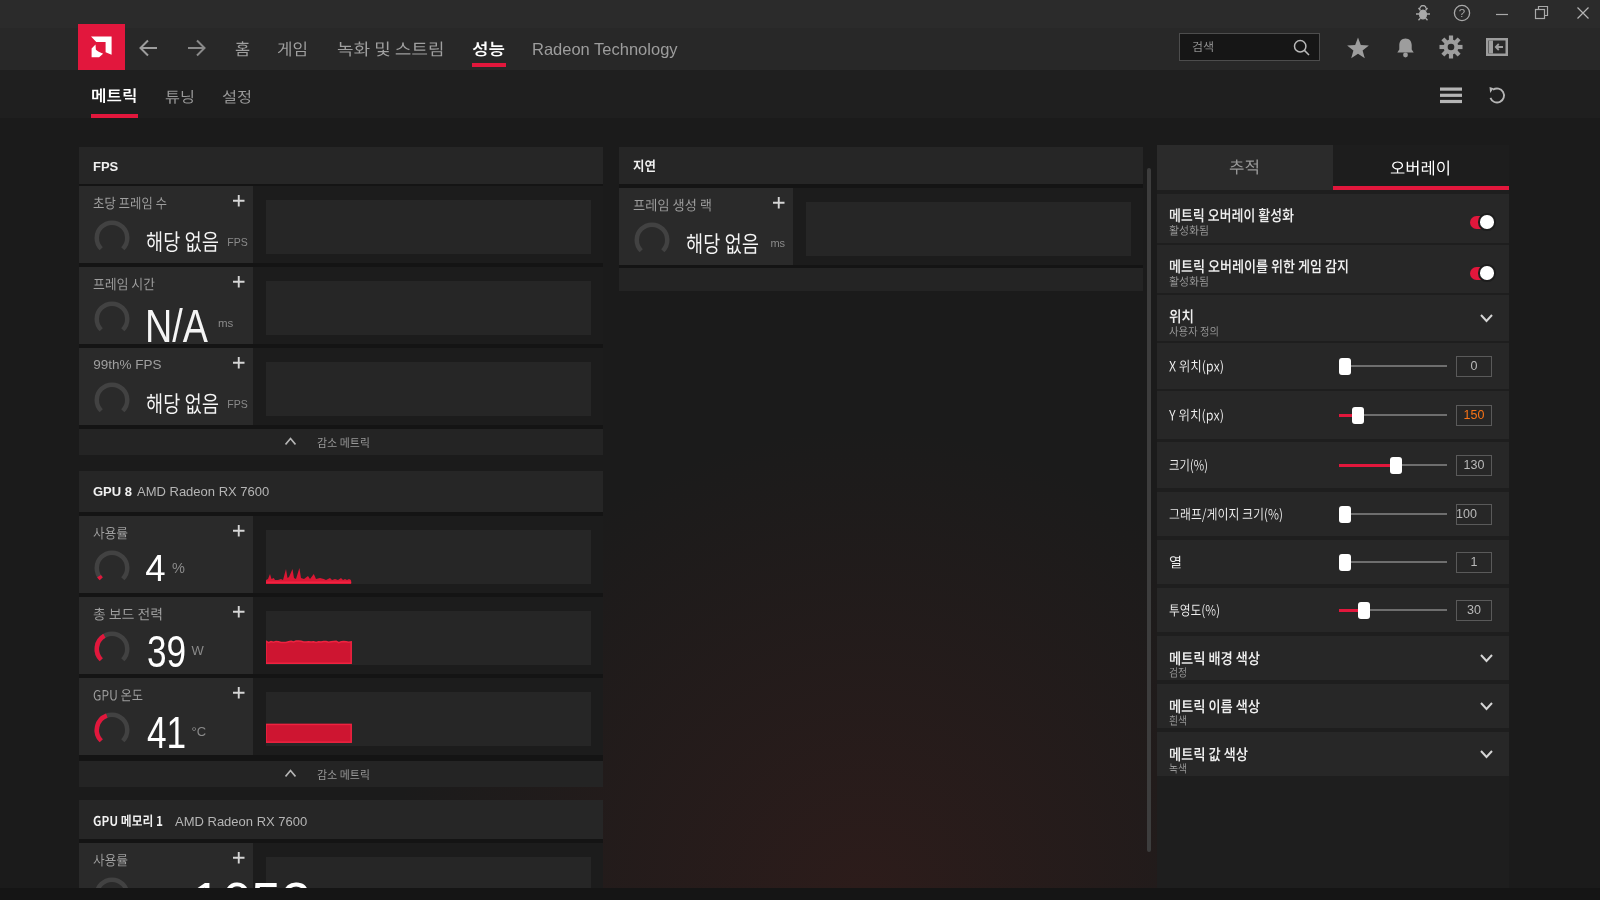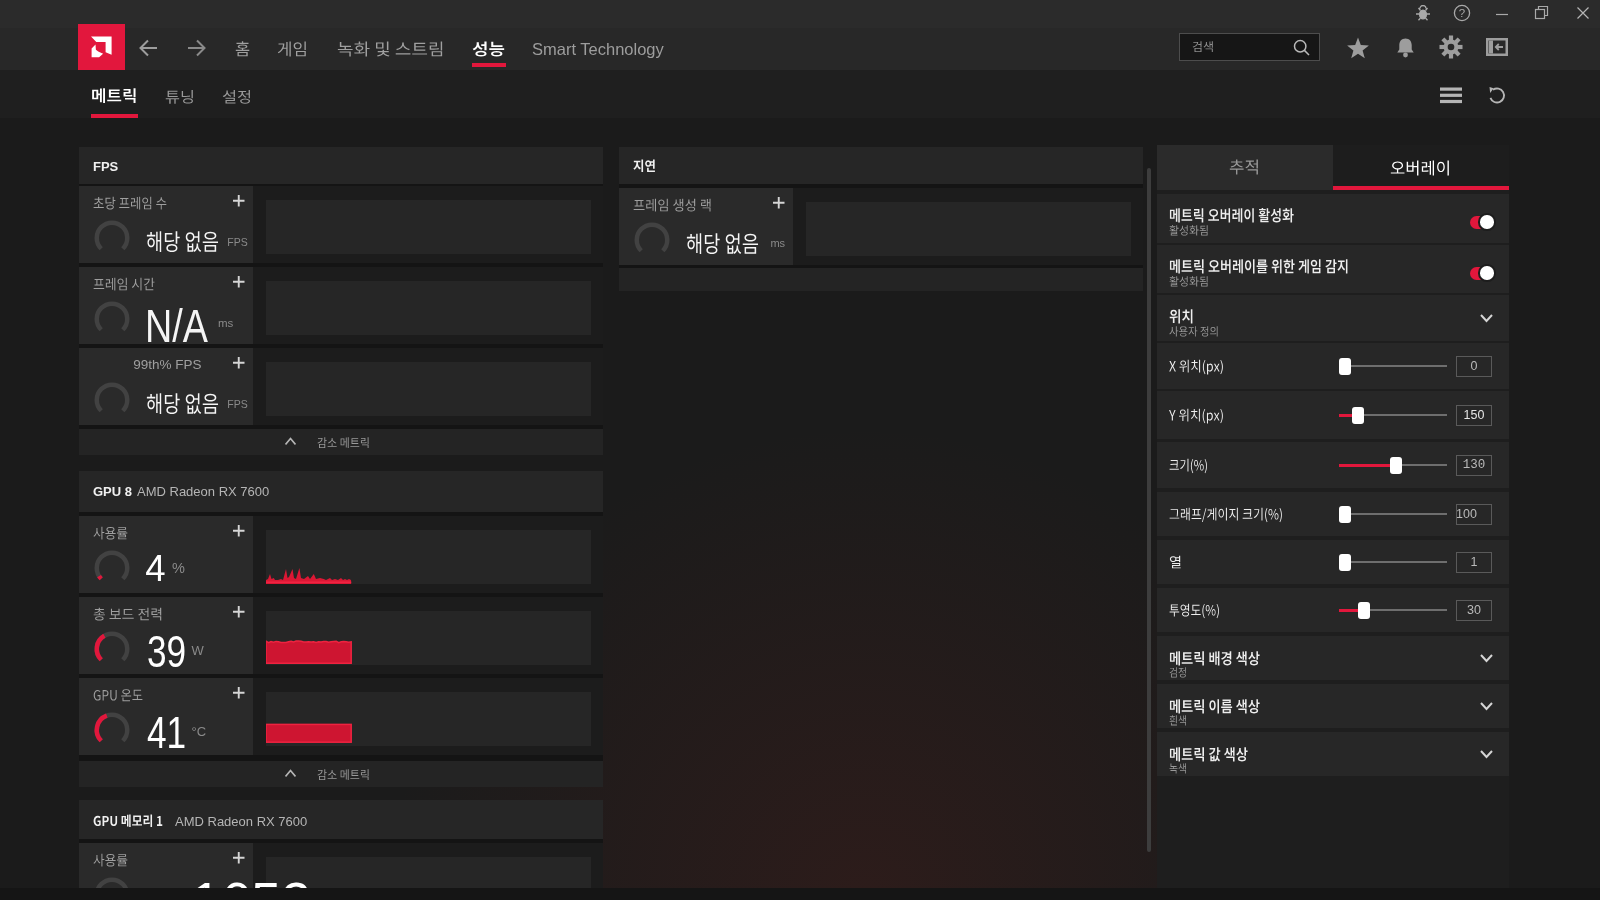--- a/index.html
+++ b/index.html
@@ -45,21 +45,21 @@
     <svg style="position:absolute;left:277.0px;top:36.8px;overflow:visible" width="31" height="25">
       <path transform="translate(0,18.2) scale(1.0211,1)" d="M12.2 -13.6H13.5V1.3H12.2ZM5.7 -7.5H9.5V-6.4H5.7ZM9.1 -13.3H10.4V0.5H9.1ZM5.9 -11.8H7.2Q7.2 -9.8 6.7 -8.0Q6.1 -6.2 4.9 -4.7Q3.6 -3.1 1.6 -1.9L0.8 -2.9Q2.6 -4.0 3.7 -5.3Q4.8 -6.6 5.4 -8.2Q5.9 -9.8 5.9 -11.5ZM1.5 -11.8H6.4V-10.6H1.5Z M26.9 -13.6H28.2V-5.1H26.9ZM18.6 -4.3H28.2V1.1H18.6ZM26.9 -3.2H19.9V-0.0H26.9ZM20.2 -12.9Q21.4 -12.9 22.2 -12.4Q23.1 -12.0 23.6 -11.2Q24.1 -10.4 24.1 -9.4Q24.1 -8.3 23.6 -7.5Q23.1 -6.8 22.2 -6.3Q21.4 -5.9 20.2 -5.9Q19.1 -5.9 18.2 -6.3Q17.3 -6.8 16.8 -7.5Q16.3 -8.3 16.3 -9.4Q16.3 -10.4 16.8 -11.2Q17.3 -12.0 18.2 -12.4Q19.1 -12.9 20.2 -12.9ZM20.2 -11.7Q19.5 -11.7 18.9 -11.4Q18.3 -11.1 18.0 -10.6Q17.7 -10.1 17.7 -9.4Q17.7 -8.7 18.0 -8.1Q18.3 -7.6 18.9 -7.3Q19.5 -7.0 20.2 -7.0Q21.0 -7.0 21.6 -7.3Q22.1 -7.6 22.5 -8.1Q22.8 -8.7 22.8 -9.4Q22.8 -10.1 22.5 -10.6Q22.1 -11.1 21.6 -11.4Q21.0 -11.7 20.2 -11.7Z" fill="#a0a0a0"></path>
     </svg>
     <svg style="position:absolute;left:337.0px;top:36.8px;overflow:visible" width="108" height="25">
       <path transform="translate(0,18.2) scale(1.0917,1)" d="M2.6 -9.5H12.8V-8.3H2.6ZM2.6 -13.3H4.0V-9.0H2.6ZM0.8 -6.3H14.3V-5.2H0.8ZM6.9 -8.8H8.2V-5.8H6.9ZM2.4 -3.7H12.6V1.3H11.3V-2.6H2.4Z M19.9 -4.7H21.2V-2.3H19.9ZM26.1 -13.6H27.5V1.3H26.1ZM27.1 -7.3H29.8V-6.2H27.1ZM16.0 -1.6 15.8 -2.7Q17.2 -2.7 18.8 -2.7Q20.4 -2.7 22.0 -2.8Q23.7 -3.0 25.2 -3.2L25.3 -2.2Q23.7 -1.9 22.1 -1.7Q20.4 -1.6 18.9 -1.6Q17.3 -1.6 16.0 -1.6ZM16.1 -11.8H25.0V-10.7H16.1ZM20.6 -9.9Q21.6 -9.9 22.4 -9.5Q23.2 -9.2 23.6 -8.6Q24.1 -7.9 24.1 -7.1Q24.1 -6.3 23.6 -5.6Q23.2 -5.0 22.4 -4.7Q21.6 -4.3 20.6 -4.3Q19.5 -4.3 18.7 -4.7Q17.9 -5.0 17.5 -5.6Q17.0 -6.3 17.0 -7.1Q17.0 -7.9 17.5 -8.6Q17.9 -9.2 18.7 -9.5Q19.5 -9.9 20.6 -9.9ZM20.6 -8.8Q19.6 -8.8 18.9 -8.3Q18.3 -7.9 18.3 -7.1Q18.3 -6.3 18.9 -5.9Q19.6 -5.4 20.6 -5.4Q21.6 -5.4 22.2 -5.9Q22.8 -6.3 22.8 -7.1Q22.8 -7.9 22.2 -8.3Q21.6 -8.8 20.6 -8.8ZM19.9 -13.6H21.2V-11.1H19.9Z M35.7 -12.7H42.6V-6.6H35.7ZM41.3 -11.6H37.0V-7.7H41.3ZM45.7 -13.6H47.1V-5.1H45.7ZM41.7 -3.3H42.9V-3.0Q42.9 -2.2 42.4 -1.5Q41.9 -0.8 41.2 -0.2Q40.4 0.3 39.3 0.7Q38.3 1.1 37.2 1.2L36.7 0.2Q37.5 0.1 38.2 -0.1Q39.0 -0.3 39.6 -0.6Q40.2 -1.0 40.7 -1.3Q41.2 -1.7 41.4 -2.1Q41.7 -2.6 41.7 -3.0ZM41.9 -3.3H43.1V-3.0Q43.1 -2.5 43.5 -2.0Q43.9 -1.4 44.6 -1.0Q45.2 -0.6 46.1 -0.3Q47.0 0.1 48.0 0.2L47.5 1.2Q46.4 1.1 45.4 0.7Q44.3 0.3 43.6 -0.3Q42.8 -0.8 42.3 -1.5Q41.9 -2.2 41.9 -3.0ZM37.3 -4.1H47.4V-3.0H37.3ZM41.7 -5.5H43.1V-3.6H41.7Z M59.7 -12.6H60.9V-11.5Q60.9 -10.5 60.6 -9.6Q60.3 -8.7 59.7 -8.0Q59.1 -7.2 58.3 -6.7Q57.6 -6.1 56.7 -5.6Q55.8 -5.2 54.9 -5.0L54.3 -6.2Q55.1 -6.3 55.9 -6.7Q56.7 -7.0 57.4 -7.5Q58.0 -8.0 58.6 -8.7Q59.1 -9.3 59.4 -10.0Q59.7 -10.7 59.7 -11.5ZM60.0 -12.6H61.2V-11.5Q61.2 -10.7 61.5 -10.0Q61.8 -9.3 62.3 -8.6Q62.9 -8.0 63.6 -7.5Q64.3 -7.0 65.0 -6.7Q65.8 -6.3 66.6 -6.2L66.0 -5.0Q65.1 -5.2 64.2 -5.6Q63.4 -6.1 62.6 -6.6Q61.8 -7.2 61.2 -8.0Q60.7 -8.7 60.3 -9.6Q60.0 -10.5 60.0 -11.5ZM53.8 -1.9H67.3V-0.7H53.8Z M70.7 -5.6H80.9V-4.5H70.7ZM68.9 -1.8H82.5V-0.6H68.9ZM70.7 -12.4H80.8V-11.2H72.1V-5.3H70.7ZM71.6 -9.0H80.4V-7.9H71.6Z M95.0 -13.6H96.3V-4.8H95.0ZM84.9 -6.6H86.1Q87.4 -6.6 88.6 -6.7Q89.8 -6.7 90.9 -6.8Q92.0 -6.9 93.2 -7.1L93.3 -6.0Q92.1 -5.8 91.0 -5.7Q89.8 -5.6 88.7 -5.5Q87.5 -5.5 86.1 -5.5H84.9ZM84.9 -12.7H91.6V-8.7H86.2V-5.9H84.9V-9.7H90.3V-11.6H84.9ZM86.7 -4.0H96.3V1.1H86.7ZM95.0 -2.9H88.0V-0.0H95.0Z" fill="#a0a0a0"></path>
     </svg>
     <svg style="position:absolute;left:472.0px;top:36.8px;overflow:visible" width="33" height="25">
       <path transform="translate(0,18.2) scale(1.0870,1)" d="M4.3 -13.0H5.9V-11.5Q5.9 -10.0 5.5 -8.7Q5.0 -7.4 4.0 -6.4Q3.1 -5.4 1.6 -4.9L0.6 -6.5Q1.9 -6.9 2.7 -7.7Q3.5 -8.5 3.9 -9.5Q4.3 -10.5 4.3 -11.5ZM4.7 -13.0H6.3V-11.6Q6.3 -10.6 6.7 -9.7Q7.1 -8.7 7.8 -8.0Q8.6 -7.3 9.8 -6.9L8.8 -5.4Q7.4 -5.9 6.5 -6.8Q5.6 -7.7 5.2 -8.9Q4.7 -10.2 4.7 -11.6ZM11.4 -13.8H13.4V-4.9H11.4ZM8.3 -4.5Q10.6 -4.5 12.0 -3.7Q13.4 -2.9 13.4 -1.5Q13.4 -0.1 12.0 0.6Q10.6 1.4 8.3 1.4Q5.9 1.4 4.5 0.6Q3.1 -0.1 3.1 -1.5Q3.1 -2.9 4.5 -3.7Q5.9 -4.5 8.3 -4.5ZM8.3 -2.9Q7.2 -2.9 6.5 -2.8Q5.8 -2.6 5.4 -2.3Q5.0 -2.0 5.0 -1.5Q5.0 -1.1 5.4 -0.8Q5.8 -0.4 6.5 -0.3Q7.2 -0.1 8.3 -0.1Q9.3 -0.1 10.0 -0.3Q10.7 -0.4 11.1 -0.8Q11.5 -1.1 11.5 -1.5Q11.5 -2.0 11.1 -2.3Q10.7 -2.6 10.0 -2.8Q9.3 -2.9 8.3 -2.9ZM8.5 -10.9H11.7V-9.3H8.5Z M17.7 -9.9H28.1V-8.3H17.7ZM17.7 -13.5H19.6V-9.2H17.7ZM15.9 -6.9H29.6V-5.3H15.9ZM22.7 -4.2Q25.2 -4.2 26.6 -3.5Q28.0 -2.8 28.0 -1.4Q28.0 -0.1 26.6 0.6Q25.2 1.4 22.7 1.4Q20.3 1.4 18.9 0.6Q17.5 -0.1 17.5 -1.4Q17.5 -2.8 18.9 -3.5Q20.3 -4.2 22.7 -4.2ZM22.7 -2.7Q21.7 -2.7 20.9 -2.6Q20.2 -2.4 19.8 -2.2Q19.5 -1.9 19.5 -1.4Q19.5 -1.0 19.8 -0.7Q20.2 -0.4 20.9 -0.3Q21.7 -0.1 22.7 -0.1Q23.8 -0.1 24.5 -0.3Q25.2 -0.4 25.6 -0.7Q26.0 -1.0 26.0 -1.4Q26.0 -1.9 25.6 -2.2Q25.2 -2.4 24.5 -2.6Q23.8 -2.7 22.7 -2.7Z" fill="#ffffff"></path>
     </svg>
     <div style="position:absolute;left:472px;top:63px;width:34px;height:3.5px;background:#e2173c;"></div>
-    <div style="position:absolute;left:532px;top:41.3px;font-family:'Liberation Sans',sans-serif;font-size:16.5px;color:#9d9d9d;font-weight:400;line-height:16px;white-space:nowrap;">Smart Technology</div>
+    <div style="position:absolute;left:532px;top:41.3px;font-family:'Liberation Sans',sans-serif;font-size:16.5px;color:#9d9d9d;font-weight:400;line-height:16px;white-space:nowrap;">Radeon Technology</div>
     <div style="position:absolute;left:1179px;top:33px;width:141px;height:28px;background:#161616;border:1px solid #4d4d4d;box-sizing:border-box;"></div>
     <svg style="position:absolute;left:1192.0px;top:38.3px;overflow:visible" width="22" height="18">
       <path transform="translate(0,13.2) scale(1.0000,1)" d="M5.1 -9.2H6.2Q6.2 -7.9 5.5 -6.8Q4.9 -5.7 3.8 -4.9Q2.7 -4.1 1.1 -3.6L0.7 -4.4Q2.1 -4.8 3.1 -5.5Q4.1 -6.1 4.6 -6.9Q5.1 -7.8 5.1 -8.8ZM1.3 -9.2H5.8V-8.4H1.3ZM8.5 -9.9H9.5V-3.7H8.5ZM6.2 -7.1H8.7V-6.3H6.2ZM2.5 -3.3H9.5V0.8H2.5ZM8.5 -2.5H3.5V-0.0H8.5Z M13.9 -9.3H14.7V-7.8Q14.7 -7.0 14.4 -6.2Q14.1 -5.4 13.5 -4.8Q13.0 -4.1 12.2 -3.7L11.6 -4.5Q12.4 -4.8 12.9 -5.4Q13.4 -5.9 13.6 -6.6Q13.9 -7.2 13.9 -7.8ZM14.1 -9.3H14.9V-7.8Q14.9 -7.2 15.1 -6.6Q15.4 -6.0 15.9 -5.5Q16.4 -5.1 17.1 -4.8L16.5 -4.0Q15.7 -4.3 15.2 -4.9Q14.6 -5.5 14.4 -6.3Q14.1 -7.0 14.1 -7.8ZM19.8 -9.9H20.8V-3.4H19.8ZM18.1 -7.1H20.1V-6.3H18.1ZM17.5 -9.7H18.4V-3.4H17.5ZM13.5 -2.8H20.8V0.9H19.8V-1.9H13.5Z" fill="#8f8f8f"></path>
     </svg>
     <svg style="position:absolute;left:1292px;top:38px;" width="20" height="20" viewBox="0 0 20 20">
       <circle cx="8.2" cy="8.2" r="5.7" stroke="#b9b9b9" stroke-width="1.5" fill="none"></circle>
       <path d="M12.4 12.4L17 17" stroke="#b9b9b9" stroke-width="1.5"></path>
     </svg>
     <svg style="position:absolute;left:1346px;top:36px;" width="24" height="24" viewBox="0 0 24 24">
       <polygon points="12.0,1.5 14.8,9.1 22.9,9.4 16.6,14.5 18.8,22.3 12.0,17.8 5.2,22.3 7.4,14.5 1.1,9.4 9.2,9.1" fill="#9d9d9d"></polygon>
@@ -136,21 +136,21 @@
       <path d="M5.75 0V11.5M0 5.75H11.5" stroke="#d5d5d5" stroke-width="1.9"></path>
     </svg>
     <svg style="position:absolute;left:90.3px;top:297px;" width="44" height="44" viewBox="0 0 44 44">
       <path d="M11.22 32.78A15.25 15.25 0 1 1 32.78 32.78" stroke="#424242" stroke-width="4.5" fill="none"></path>
     </svg>
     <div style="position:absolute;left:145px;top:302.6px;font-family:'Liberation Sans',sans-serif;font-size:46px;color:#f5f5f5;font-weight:400;line-height:46px;white-space:nowrap;transform:scaleX(0.82);transform-origin:0 50%;">N/A</div>
     <div style="position:absolute;left:218px;top:317.0px;font-family:'Liberation Sans',sans-serif;font-size:11.5px;color:#8a8a8a;font-weight:400;line-height:12px;white-space:nowrap;">ms</div>
     <div style="position:absolute;left:79px;top:348px;width:174px;height:77px;background:#2a2a2a;"></div>
     <div style="position:absolute;left:253px;top:348px;width:350px;height:77px;background:#1c1c1c;"></div>
     <div style="position:absolute;left:266px;top:362px;width:325px;height:54px;background:#262626;"></div>
-    <div style="position:absolute;left:93.2px;top:358.3px;font-family:'Liberation Sans',sans-serif;font-size:13.5px;color:#9f9f9f;font-weight:400;line-height:14px;white-space:nowrap;margin-left:40px;">99th% FPS</div>
+    <div style="position:absolute;left:93.2px;top:358.3px;font-family:'Liberation Sans',sans-serif;font-size:13.5px;color:#9f9f9f;font-weight:400;line-height:14px;white-space:nowrap;">99th% FPS</div>
     <svg style="position:absolute;left:233px;top:357px;" width="11.5" height="11.5" viewBox="0 0 11.5 11.5">
       <path d="M5.75 0V11.5M0 5.75H11.5" stroke="#d5d5d5" stroke-width="1.9"></path>
     </svg>
     <svg style="position:absolute;left:90.3px;top:378px;" width="44" height="44" viewBox="0 0 44 44">
       <path d="M11.22 32.78A15.25 15.25 0 1 1 32.78 32.78" stroke="#424242" stroke-width="4.5" fill="none"></path>
     </svg>
     <svg style="position:absolute;left:146.0px;top:386.7px;overflow:visible" width="73" height="34">
       <path transform="translate(0,25.3) scale(0.8130,1)" d="M1.1 -15.5H11.4V-13.9H1.1ZM6.3 -12.5Q7.6 -12.5 8.6 -11.9Q9.6 -11.3 10.2 -10.2Q10.8 -9.2 10.8 -7.8Q10.8 -6.4 10.2 -5.3Q9.6 -4.2 8.6 -3.6Q7.6 -3.0 6.3 -3.0Q5.0 -3.0 4.0 -3.6Q3.0 -4.2 2.4 -5.3Q1.8 -6.4 1.8 -7.8Q1.8 -9.2 2.4 -10.2Q3.0 -11.3 4.0 -11.9Q5.0 -12.5 6.3 -12.5ZM6.3 -10.9Q5.5 -10.9 4.9 -10.5Q4.2 -10.1 3.9 -9.4Q3.5 -8.7 3.5 -7.8Q3.5 -6.9 3.9 -6.1Q4.2 -5.4 4.9 -5.0Q5.5 -4.6 6.3 -4.6Q7.1 -4.6 7.7 -5.0Q8.3 -5.4 8.7 -6.1Q9.0 -6.9 9.0 -7.8Q9.0 -8.7 8.7 -9.4Q8.3 -10.1 7.7 -10.5Q7.1 -10.9 6.3 -10.9ZM16.9 -19.0H18.7V1.8H16.9ZM13.6 -10.3H17.5V-8.7H13.6ZM12.5 -18.5H14.3V0.8H12.5ZM5.3 -18.4H7.2V-14.5H5.3Z M36.5 -19.0H38.5V-6.6H36.5ZM37.9 -13.6H41.5V-12.0H37.9ZM31.8 -6.2Q33.9 -6.2 35.5 -5.7Q37.0 -5.3 37.8 -4.4Q38.7 -3.5 38.7 -2.2Q38.7 -1.0 37.8 -0.1Q37.0 0.8 35.5 1.3Q33.9 1.8 31.8 1.8Q29.7 1.8 28.2 1.3Q26.6 0.8 25.8 -0.1Q25.0 -1.0 25.0 -2.2Q25.0 -3.5 25.8 -4.4Q26.6 -5.3 28.2 -5.7Q29.7 -6.2 31.8 -6.2ZM31.8 -4.7Q30.3 -4.7 29.2 -4.4Q28.1 -4.1 27.5 -3.6Q26.9 -3.0 26.9 -2.2Q26.9 -1.5 27.5 -0.9Q28.1 -0.4 29.2 -0.1Q30.3 0.2 31.8 0.2Q33.4 0.2 34.5 -0.1Q35.6 -0.4 36.2 -0.9Q36.8 -1.5 36.8 -2.2Q36.8 -3.0 36.2 -3.6Q35.6 -4.1 34.5 -4.4Q33.4 -4.7 31.8 -4.7ZM23.2 -9.9H24.9Q27.0 -9.9 28.6 -9.9Q30.2 -10.0 31.6 -10.1Q33.0 -10.3 34.4 -10.6L34.6 -9.0Q33.1 -8.7 31.7 -8.6Q30.4 -8.4 28.7 -8.4Q27.1 -8.3 24.9 -8.3H23.2ZM23.2 -17.4H32.4V-15.9H25.1V-8.8H23.2Z M51.0 -6.8H52.8V-4.2H56.4V-6.8H58.2V1.5H51.0ZM52.8 -2.8V0.0H56.4V-2.8ZM62.2 -6.9H63.7V-5.2Q63.7 -3.8 63.2 -2.5Q62.8 -1.1 61.8 -0.0Q60.8 1.1 59.4 1.7L58.4 0.2Q59.7 -0.3 60.5 -1.2Q61.4 -2.0 61.8 -3.1Q62.2 -4.2 62.2 -5.2ZM62.6 -6.9H64.1V-5.2Q64.1 -4.1 64.5 -3.0Q64.9 -2.0 65.8 -1.1Q66.6 -0.3 67.9 0.2L66.9 1.7Q65.5 1.1 64.5 0.0Q63.6 -1.0 63.1 -2.4Q62.6 -3.8 62.6 -5.2ZM59.1 -14.1H64.7V-12.6H59.1ZM54.3 -18.1Q55.8 -18.1 57.1 -17.5Q58.3 -16.9 59.0 -15.8Q59.6 -14.7 59.6 -13.3Q59.6 -11.9 59.0 -10.8Q58.3 -9.7 57.1 -9.1Q55.8 -8.5 54.3 -8.5Q52.7 -8.5 51.5 -9.1Q50.3 -9.7 49.6 -10.8Q48.9 -11.9 48.9 -13.3Q48.9 -14.7 49.6 -15.8Q50.3 -16.9 51.5 -17.5Q52.7 -18.1 54.3 -18.1ZM54.3 -16.5Q53.3 -16.5 52.5 -16.1Q51.7 -15.7 51.2 -15.0Q50.8 -14.3 50.8 -13.3Q50.8 -12.4 51.2 -11.7Q51.7 -10.9 52.5 -10.5Q53.3 -10.1 54.3 -10.1Q55.3 -10.1 56.1 -10.5Q56.9 -10.9 57.4 -11.7Q57.8 -12.4 57.8 -13.3Q57.8 -14.3 57.4 -15.0Q56.9 -15.7 56.1 -16.1Q55.3 -16.5 54.3 -16.5ZM63.8 -19.0H65.7V-8.0H63.8Z M79.2 -18.6Q81.4 -18.6 83.1 -18.1Q84.7 -17.6 85.6 -16.7Q86.5 -15.9 86.5 -14.6Q86.5 -13.4 85.6 -12.5Q84.7 -11.6 83.1 -11.2Q81.4 -10.7 79.2 -10.7Q76.9 -10.7 75.3 -11.2Q73.6 -11.6 72.7 -12.5Q71.9 -13.4 71.9 -14.6Q71.9 -15.9 72.7 -16.7Q73.6 -17.6 75.3 -18.1Q76.9 -18.6 79.2 -18.6ZM79.2 -17.0Q77.5 -17.0 76.3 -16.8Q75.1 -16.5 74.5 -15.9Q73.8 -15.4 73.8 -14.6Q73.8 -13.9 74.5 -13.3Q75.1 -12.8 76.3 -12.5Q77.5 -12.2 79.2 -12.2Q80.8 -12.2 82.0 -12.5Q83.2 -12.8 83.9 -13.3Q84.5 -13.9 84.5 -14.6Q84.5 -15.4 83.9 -15.9Q83.2 -16.5 82.0 -16.8Q80.8 -17.0 79.2 -17.0ZM72.1 -5.3H86.3V1.5H72.1ZM84.4 -3.8H73.9V-0.0H84.4ZM69.8 -8.9H88.6V-7.4H69.8Z" fill="#f5f5f5"></path>
     </svg>
     <div style="position:absolute;left:227.3px;top:398.9px;font-family:'Liberation Sans',sans-serif;font-size:10.5px;color:#8a8a8a;font-weight:400;line-height:10px;white-space:nowrap;">FPS</div>
@@ -324,30 +324,30 @@
     <div style="position:absolute;left:1456px;top:355.5px;width:36px;height:21px;border:1px solid #5a5a5a;box-sizing:border-box"></div>
     <div style="position:absolute;left:1456px;top:358.0px;width:36px;text-align:center;font-family:'Liberation Sans',sans-serif;font-size:12.5px;color:#b9b9b9;line-height:16px">0</div>
     <div style="position:absolute;left:1157px;top:391px;width:352px;height:48px;background:#272727;"></div>
     <svg style="position:absolute;left:1169.0px;top:404.6px;overflow:visible" width="55" height="21">
       <path transform="translate(0,15.4) scale(0.8951,1)" d="M3.1 0.0V-4.0L-0.0 -10.3H1.4L2.7 -7.4Q2.9 -6.8 3.2 -6.2Q3.4 -5.7 3.7 -5.1H3.8Q4.0 -5.7 4.3 -6.2Q4.5 -6.8 4.8 -7.4L6.1 -10.3H7.4L4.4 -4.0V0.0Z M15.4 -11.0Q16.4 -11.0 17.1 -10.7Q17.8 -10.3 18.2 -9.7Q18.6 -9.2 18.6 -8.4Q18.6 -7.6 18.2 -7.0Q17.8 -6.4 17.1 -6.1Q16.4 -5.8 15.4 -5.8Q14.5 -5.8 13.7 -6.1Q13.0 -6.4 12.6 -7.0Q12.2 -7.6 12.2 -8.4Q12.2 -9.2 12.6 -9.7Q13.0 -10.3 13.7 -10.7Q14.5 -11.0 15.4 -11.0ZM15.4 -10.0Q14.8 -10.0 14.3 -9.8Q13.8 -9.6 13.6 -9.2Q13.3 -8.9 13.3 -8.4Q13.3 -7.9 13.6 -7.5Q13.8 -7.2 14.3 -6.9Q14.8 -6.7 15.4 -6.7Q16.0 -6.7 16.5 -6.9Q17.0 -7.2 17.3 -7.5Q17.5 -7.9 17.5 -8.4Q17.5 -8.9 17.3 -9.2Q17.0 -9.6 16.5 -9.8Q16.0 -10.0 15.4 -10.0ZM14.9 -4.4H16.1V0.7H14.9ZM20.5 -11.6H21.6V1.1H20.5ZM11.4 -3.7 11.2 -4.7Q12.4 -4.7 13.8 -4.7Q15.2 -4.8 16.7 -4.9Q18.2 -5.0 19.6 -5.2L19.7 -4.3Q18.3 -4.0 16.8 -3.9Q15.3 -3.8 13.9 -3.8Q12.6 -3.7 11.4 -3.7Z M33.4 -11.6H34.5V1.1H33.4ZM27.7 -8.6H28.6V-7.5Q28.6 -6.5 28.3 -5.5Q28.1 -4.6 27.6 -3.8Q27.1 -3.0 26.4 -2.3Q25.8 -1.7 25.0 -1.4L24.4 -2.3Q25.1 -2.6 25.7 -3.1Q26.3 -3.7 26.7 -4.4Q27.2 -5.1 27.4 -5.9Q27.7 -6.6 27.7 -7.5ZM27.9 -8.6H28.8V-7.5Q28.8 -6.7 29.1 -5.9Q29.3 -5.2 29.8 -4.5Q30.2 -3.8 30.8 -3.3Q31.4 -2.8 32.1 -2.5L31.5 -1.6Q30.7 -1.9 30.1 -2.5Q29.4 -3.1 28.9 -3.9Q28.4 -4.7 28.1 -5.6Q27.9 -6.5 27.9 -7.5ZM24.7 -9.4H31.7V-8.4H24.7ZM27.7 -11.3H28.8V-8.9H27.7Z M39.7 2.8Q38.7 1.2 38.2 -0.6Q37.6 -2.3 37.6 -4.3Q37.6 -6.4 38.2 -8.1Q38.7 -9.9 39.7 -11.5L40.5 -11.1Q39.6 -9.6 39.1 -7.9Q38.7 -6.1 38.7 -4.3Q38.7 -2.6 39.1 -0.8Q39.6 0.9 40.5 2.4Z M42.4 3.2V-7.6H43.4L43.5 -6.7H43.6Q44.1 -7.2 44.7 -7.5Q45.3 -7.8 46.0 -7.8Q47.0 -7.8 47.6 -7.3Q48.3 -6.8 48.7 -6.0Q49.0 -5.1 49.0 -3.9Q49.0 -2.6 48.5 -1.7Q48.1 -0.8 47.3 -0.3Q46.6 0.2 45.7 0.2Q45.2 0.2 44.6 -0.0Q44.1 -0.3 43.6 -0.7L43.6 0.6V3.2ZM45.5 -0.9Q46.1 -0.9 46.6 -1.3Q47.1 -1.6 47.4 -2.3Q47.7 -3.0 47.7 -3.9Q47.7 -4.7 47.5 -5.4Q47.3 -6.0 46.8 -6.4Q46.4 -6.7 45.7 -6.7Q45.2 -6.7 44.7 -6.5Q44.2 -6.2 43.6 -5.7V-1.7Q44.1 -1.2 44.6 -1.1Q45.1 -0.9 45.5 -0.9Z M50.0 0.0 52.5 -4.0 50.1 -7.6H51.5L52.5 -5.9Q52.7 -5.6 52.9 -5.3Q53.1 -5.0 53.3 -4.7H53.4Q53.5 -5.0 53.7 -5.3Q53.9 -5.6 54.0 -5.9L55.0 -7.6H56.3L54.0 -3.8L56.5 0.0H55.1L54.0 -1.8Q53.8 -2.1 53.6 -2.5Q53.4 -2.8 53.2 -3.1H53.1Q52.9 -2.8 52.7 -2.5Q52.5 -2.1 52.3 -1.8L51.3 0.0Z M58.1 2.8 57.3 2.4Q58.2 0.9 58.7 -0.8Q59.1 -2.6 59.1 -4.3Q59.1 -6.1 58.7 -7.9Q58.2 -9.6 57.3 -11.1L58.1 -11.5Q59.1 -9.9 59.6 -8.1Q60.2 -6.4 60.2 -4.3Q60.2 -2.3 59.6 -0.6Q59.1 1.2 58.1 2.8Z" fill="#ededed"></path>
     </svg>
     <div style="position:absolute;left:1339px;top:414.0px;width:108px;height:2px;background:#6e6e6e"></div>
     <div style="position:absolute;left:1339px;top:413.5px;width:18px;height:3px;background:#e2173c"></div>
     <div style="position:absolute;left:1351.5px;top:406.5px;width:12px;height:17px;background:#ffffff;border-radius:3px"></div>
     <div style="position:absolute;left:1456px;top:404.5px;width:36px;height:21px;border:1px solid #5a5a5a;box-sizing:border-box"></div>
-    <div style="position:absolute;left:1456px;top:407.0px;width:36px;text-align:center;font-family:'Liberation Sans',sans-serif;font-size:12.5px;color:#e5e5e5;line-height:16px">150</div>
+    <div style="position:absolute;left:1456px;top:407.0px;width:36px;text-align:center;font-family:'Liberation Sans',sans-serif;font-size:12.5px;color:#f97316;line-height:16px">150</div>
     <div style="position:absolute;left:1157px;top:442px;width:352px;height:46px;background:#272727;"></div>
     <svg style="position:absolute;left:1169.0px;top:454.6px;overflow:visible" width="39" height="21">
       <path transform="translate(0,15.4) scale(0.8105,1)" d="M2.1 -10.3H10.1V-9.3H2.1ZM0.7 -1.6H12.1V-0.7H0.7ZM9.6 -10.3H10.7V-8.7Q10.7 -7.8 10.7 -6.9Q10.7 -5.9 10.6 -4.9Q10.5 -3.9 10.2 -2.6L9.0 -2.7Q9.3 -3.9 9.4 -4.9Q9.6 -6.0 9.6 -6.9Q9.6 -7.8 9.6 -8.7ZM9.9 -6.8V-5.9L1.9 -5.5L1.7 -6.4Z M22.8 -11.6H24.0V1.1H22.8ZM19.1 -10.2H20.2Q20.2 -8.8 19.9 -7.6Q19.6 -6.3 18.9 -5.1Q18.2 -4.0 17.1 -3.0Q15.9 -2.0 14.4 -1.3L13.7 -2.2Q15.6 -3.1 16.8 -4.3Q17.9 -5.4 18.5 -6.9Q19.1 -8.3 19.1 -10.0ZM14.3 -10.2H19.6V-9.3H14.3Z M29.1 2.8Q28.1 1.2 27.6 -0.6Q27.0 -2.3 27.0 -4.3Q27.0 -6.4 27.6 -8.1Q28.1 -9.9 29.1 -11.5L29.9 -11.1Q29.0 -9.6 28.6 -7.9Q28.1 -6.1 28.1 -4.3Q28.1 -2.6 28.6 -0.8Q29.0 0.9 29.9 2.4Z M33.4 -4.0Q32.7 -4.0 32.1 -4.4Q31.6 -4.7 31.3 -5.5Q31.0 -6.2 31.0 -7.2Q31.0 -8.3 31.3 -9.0Q31.6 -9.7 32.1 -10.1Q32.7 -10.4 33.4 -10.4Q34.1 -10.4 34.6 -10.1Q35.1 -9.7 35.4 -9.0Q35.7 -8.3 35.7 -7.2Q35.7 -6.2 35.4 -5.5Q35.1 -4.7 34.6 -4.4Q34.1 -4.0 33.4 -4.0ZM33.4 -4.8Q34.0 -4.8 34.3 -5.4Q34.7 -6.0 34.7 -7.2Q34.7 -8.5 34.3 -9.1Q34.0 -9.7 33.4 -9.7Q32.8 -9.7 32.4 -9.1Q32.0 -8.5 32.0 -7.2Q32.0 -6.0 32.4 -5.4Q32.8 -4.8 33.4 -4.8ZM33.7 0.2 39.3 -10.4H40.2L34.5 0.2ZM40.5 0.2Q39.8 0.2 39.3 -0.2Q38.8 -0.6 38.5 -1.3Q38.2 -2.0 38.2 -3.1Q38.2 -4.1 38.5 -4.8Q38.8 -5.5 39.3 -5.9Q39.8 -6.3 40.5 -6.3Q41.2 -6.3 41.7 -5.9Q42.3 -5.5 42.6 -4.8Q42.8 -4.1 42.8 -3.1Q42.8 -2.0 42.6 -1.3Q42.3 -0.6 41.7 -0.2Q41.2 0.2 40.5 0.2ZM40.5 -0.6Q41.1 -0.6 41.5 -1.2Q41.9 -1.8 41.9 -3.1Q41.9 -4.3 41.5 -4.9Q41.1 -5.5 40.5 -5.5Q39.9 -5.5 39.5 -4.9Q39.1 -4.3 39.1 -3.1Q39.1 -1.8 39.5 -1.2Q39.9 -0.6 40.5 -0.6Z M44.8 2.8 44.0 2.4Q44.9 0.9 45.3 -0.8Q45.8 -2.6 45.8 -4.3Q45.8 -6.1 45.3 -7.9Q44.9 -9.6 44.0 -11.1L44.8 -11.5Q45.7 -9.9 46.3 -8.1Q46.8 -6.4 46.8 -4.3Q46.8 -2.3 46.3 -0.6Q45.7 1.2 44.8 2.8Z" fill="#ededed"></path>
     </svg>
     <div style="position:absolute;left:1339px;top:464.0px;width:108px;height:2px;background:#6e6e6e"></div>
     <div style="position:absolute;left:1339px;top:463.5px;width:57px;height:3px;background:#e2173c"></div>
     <div style="position:absolute;left:1390.0px;top:456.5px;width:12px;height:17px;background:#ffffff;border-radius:3px"></div>
     <div style="position:absolute;left:1456px;top:454.5px;width:36px;height:21px;border:1px solid #5a5a5a;box-sizing:border-box"></div>
-    <div style="position:absolute;left:1456px;top:457.0px;width:36px;text-align:center;font-family:Liberation Mono, monospace;font-size:12.5px;color:#b9b9b9;line-height:16px">130</div>
+    <div style="position:absolute;left:1456px;top:457.0px;width:36px;text-align:center;font-family:Liberation Sans, sans-serif;font-size:12.5px;color:#b9b9b9;line-height:16px">130</div>
     <div style="position:absolute;left:1157px;top:492px;width:352px;height:44px;background:#272727;"></div>
     <svg style="position:absolute;left:1169.0px;top:503.6px;overflow:visible" width="114" height="21">
       <path transform="translate(0,15.4) scale(0.8506,1)" d="M1.9 -10.2H10.1V-9.3H1.9ZM0.7 -1.7H12.1V-0.8H0.7ZM9.5 -10.2H10.6V-9.0Q10.6 -8.2 10.6 -7.3Q10.6 -6.4 10.5 -5.3Q10.4 -4.2 10.1 -2.8L9.0 -2.9Q9.2 -4.2 9.3 -5.3Q9.4 -6.4 9.4 -7.3Q9.5 -8.2 9.5 -9.0Z M14.0 -2.9H14.8Q16.0 -2.9 17.1 -3.0Q18.2 -3.0 19.5 -3.3L19.6 -2.3Q18.3 -2.1 17.1 -2.0Q16.0 -1.9 14.8 -1.9H14.0ZM14.0 -10.2H18.7V-5.7H15.1V-2.5H14.0V-6.7H17.6V-9.2H14.0ZM23.2 -11.6H24.3V1.1H23.2ZM21.1 -6.6H23.5V-5.6H21.1ZM20.3 -11.3H21.4V0.4H20.3Z M26.5 -1.5H37.9V-0.5H26.5ZM27.5 -10.3H36.9V-9.4H27.5ZM27.5 -5.0H36.8V-4.0H27.5ZM29.4 -9.4H30.6V-4.9H29.4ZM33.7 -9.4H34.9V-4.9H33.7Z M38.8 2.5 43.0 -11.1H43.9L39.7 2.5Z M54.5 -11.6H55.6V1.1H54.5ZM49.0 -6.4H52.2V-5.5H49.0ZM51.8 -11.2H52.9V0.4H51.8ZM49.1 -10.0H50.3Q50.3 -8.3 49.8 -6.8Q49.3 -5.3 48.3 -4.0Q47.2 -2.7 45.5 -1.6L44.8 -2.5Q46.3 -3.4 47.3 -4.5Q48.2 -5.6 48.7 -7.0Q49.1 -8.3 49.1 -9.8ZM45.4 -10.0H49.6V-9.0H45.4Z M66.9 -11.6H68.1V1.1H66.9ZM61.4 -10.6Q62.3 -10.6 63.1 -10.1Q63.8 -9.5 64.2 -8.5Q64.6 -7.5 64.6 -6.2Q64.6 -4.8 64.2 -3.8Q63.8 -2.9 63.1 -2.3Q62.3 -1.8 61.4 -1.8Q60.5 -1.8 59.7 -2.3Q59.0 -2.9 58.6 -3.8Q58.2 -4.8 58.2 -6.2Q58.2 -7.5 58.6 -8.5Q59.0 -9.5 59.7 -10.1Q60.5 -10.6 61.4 -10.6ZM61.4 -9.6Q60.8 -9.6 60.3 -9.1Q59.8 -8.7 59.6 -8.0Q59.3 -7.2 59.3 -6.2Q59.3 -5.2 59.6 -4.4Q59.8 -3.6 60.3 -3.2Q60.8 -2.8 61.4 -2.8Q62.0 -2.8 62.5 -3.2Q62.9 -3.6 63.2 -4.4Q63.5 -5.2 63.5 -6.2Q63.5 -7.2 63.2 -8.0Q62.9 -8.7 62.5 -9.1Q62.0 -9.6 61.4 -9.6Z M73.9 -9.8H74.9V-7.7Q74.9 -6.7 74.6 -5.7Q74.3 -4.8 73.8 -3.9Q73.3 -3.0 72.7 -2.4Q72.0 -1.7 71.3 -1.3L70.6 -2.3Q71.3 -2.6 71.9 -3.2Q72.5 -3.8 72.9 -4.5Q73.4 -5.2 73.7 -6.1Q73.9 -6.9 73.9 -7.7ZM74.2 -9.8H75.1V-7.7Q75.1 -6.9 75.4 -6.1Q75.6 -5.3 76.1 -4.6Q76.6 -4.0 77.2 -3.4Q77.8 -2.9 78.5 -2.6L77.8 -1.7Q77.1 -2.0 76.4 -2.6Q75.7 -3.2 75.2 -4.0Q74.7 -4.9 74.4 -5.8Q74.2 -6.7 74.2 -7.7ZM71.0 -10.3H78.1V-9.3H71.0ZM79.8 -11.6H80.9V1.1H79.8Z M88.0 -10.3H96.0V-9.3H88.0ZM86.6 -1.6H98.0V-0.7H86.6ZM95.5 -10.3H96.6V-8.7Q96.6 -7.8 96.6 -6.9Q96.6 -5.9 96.5 -4.9Q96.4 -3.9 96.1 -2.6L94.9 -2.7Q95.2 -3.9 95.3 -4.9Q95.5 -6.0 95.5 -6.9Q95.5 -7.8 95.5 -8.7ZM95.8 -6.8V-5.9L87.8 -5.5L87.6 -6.4Z M108.7 -11.6H109.9V1.1H108.7ZM105.0 -10.2H106.1Q106.1 -8.8 105.8 -7.6Q105.5 -6.3 104.8 -5.1Q104.1 -4.0 103.0 -3.0Q101.9 -2.0 100.3 -1.3L99.6 -2.2Q101.5 -3.1 102.7 -4.3Q103.9 -5.4 104.4 -6.9Q105.0 -8.3 105.0 -10.0ZM100.2 -10.2H105.5V-9.3H100.2Z M115.0 2.8Q114.0 1.2 113.5 -0.6Q113.0 -2.3 113.0 -4.3Q113.0 -6.4 113.5 -8.1Q114.0 -9.9 115.0 -11.5L115.8 -11.1Q114.9 -9.6 114.5 -7.9Q114.0 -6.1 114.0 -4.3Q114.0 -2.6 114.5 -0.8Q114.9 0.9 115.8 2.4Z M119.3 -4.0Q118.6 -4.0 118.0 -4.4Q117.5 -4.7 117.2 -5.5Q116.9 -6.2 116.9 -7.2Q116.9 -8.3 117.2 -9.0Q117.5 -9.7 118.0 -10.1Q118.6 -10.4 119.3 -10.4Q120.0 -10.4 120.5 -10.1Q121.0 -9.7 121.3 -9.0Q121.6 -8.3 121.6 -7.2Q121.6 -6.2 121.3 -5.5Q121.0 -4.7 120.5 -4.4Q120.0 -4.0 119.3 -4.0ZM119.3 -4.8Q119.9 -4.8 120.3 -5.4Q120.6 -6.0 120.6 -7.2Q120.6 -8.5 120.3 -9.1Q119.9 -9.7 119.3 -9.7Q118.7 -9.7 118.3 -9.1Q117.9 -8.5 117.9 -7.2Q117.9 -6.0 118.3 -5.4Q118.7 -4.8 119.3 -4.8ZM119.6 0.2 125.2 -10.4H126.1L120.4 0.2ZM126.4 0.2Q125.7 0.2 125.2 -0.2Q124.7 -0.6 124.4 -1.3Q124.1 -2.0 124.1 -3.1Q124.1 -4.1 124.4 -4.8Q124.7 -5.5 125.2 -5.9Q125.7 -6.3 126.4 -6.3Q127.1 -6.3 127.6 -5.9Q128.2 -5.5 128.5 -4.8Q128.7 -4.1 128.7 -3.1Q128.7 -2.0 128.5 -1.3Q128.2 -0.6 127.6 -0.2Q127.1 0.2 126.4 0.2ZM126.4 -0.6Q127.0 -0.6 127.4 -1.2Q127.8 -1.8 127.8 -3.1Q127.8 -4.3 127.4 -4.9Q127.0 -5.5 126.4 -5.5Q125.8 -5.5 125.4 -4.9Q125.1 -4.3 125.1 -3.1Q125.1 -1.8 125.4 -1.2Q125.8 -0.6 126.4 -0.6Z M130.7 2.8 129.9 2.4Q130.8 0.9 131.2 -0.8Q131.7 -2.6 131.7 -4.3Q131.7 -6.1 131.2 -7.9Q130.8 -9.6 129.9 -11.1L130.7 -11.5Q131.7 -9.9 132.2 -8.1Q132.7 -6.4 132.7 -4.3Q132.7 -2.3 132.2 -0.6Q131.7 1.2 130.7 2.8Z" fill="#ededed"></path>
     </svg>
     <div style="position:absolute;left:1339px;top:513.0px;width:108px;height:2px;background:#6e6e6e"></div>
     <div style="position:absolute;left:1338.5px;top:505.5px;width:12px;height:17px;background:#ffffff;border-radius:3px"></div>
     <div style="position:absolute;left:1456px;top:503.5px;width:36px;height:21px;border:1px solid #5a5a5a;box-sizing:border-box"></div>
     <div style="position:absolute;left:1456px;top:506.0px;width:14px;text-align:center;font-family:'Liberation Sans',sans-serif;font-size:12.5px;color:#b9b9b9;line-height:16px">100</div>
     <div style="position:absolute;left:1157px;top:540px;width:352px;height:44px;background:#272727;"></div>
     <svg style="position:absolute;left:1169.0px;top:551.6px;overflow:visible" width="13" height="21">

